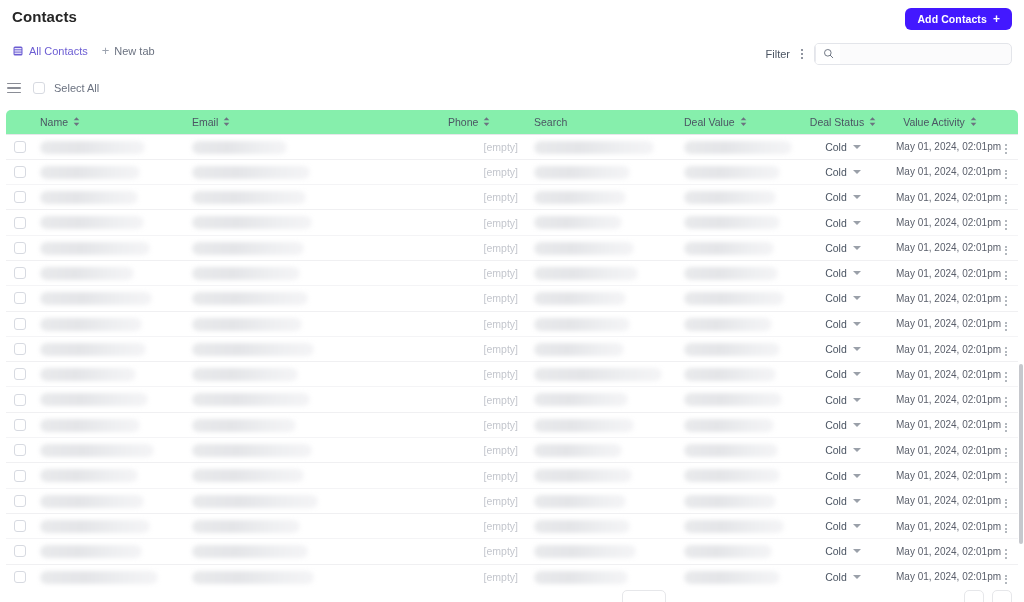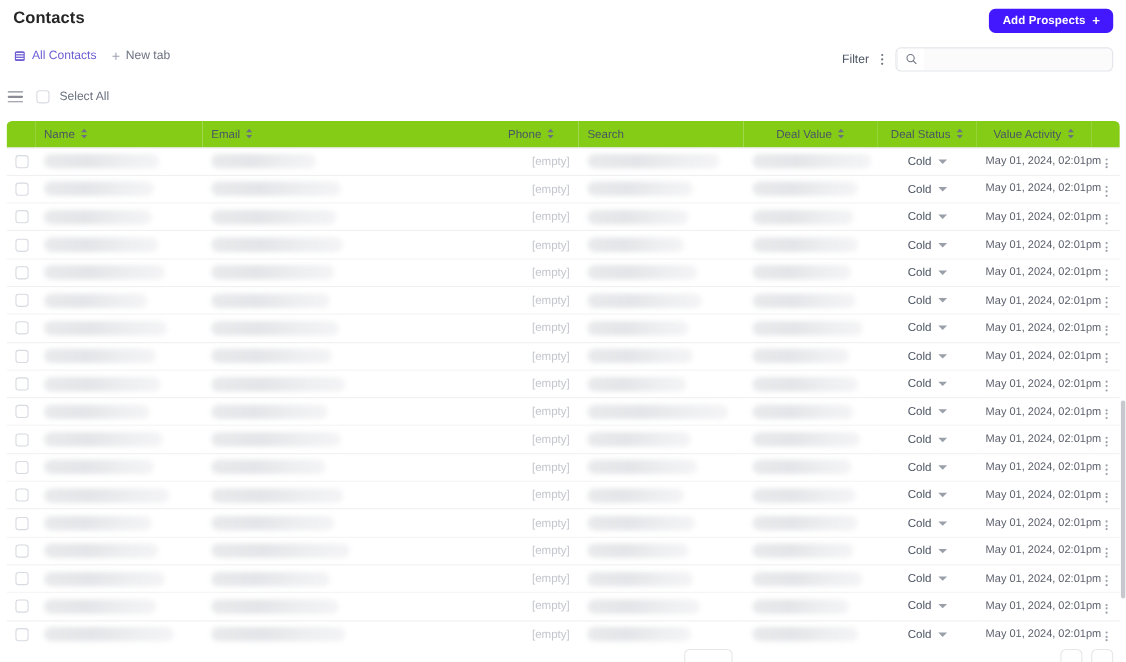--- a/index.html
+++ b/index.html
@@ -90,31 +90,31 @@
 
   
   .table-wrap {
     position: absolute; left: 6px; top: 110px;
     width: 1012px; height: 478px;
     overflow: hidden;
   }
   table.grid { border-collapse: collapse; width: 1012px; table-layout: fixed; }
 
   thead th {
-    background: #84cc16;
+    background: #86efac;
     height: 24px;
     font-size: 10.5px; font-weight: 400; color: #4b5563;
     padding: 0 8px; white-space: nowrap;
     border-bottom: 1px solid #e6e7ea;
   }
   thead th:first-child { border-top-left-radius: 5px; }
   thead th:last-child  { border-top-right-radius: 5px; }
   .th-inner { display: flex; align-items: center; gap: 5px; }
   .th-inner.l { justify-content: flex-start; }
-  .th-inner.r { justify-content: center; }
+  .th-inner.r { justify-content: flex-start; }
   .th-inner.c { justify-content: center; }
   .sort-ic { display:flex; flex-direction:column; gap:1px; line-height:0; cursor:pointer; }
 
   tbody tr { height: 25.3px; }
   tbody td {
     border-bottom: 1px solid #f0f0f2;
     font-size: 10.5px; color: #4b5563;
     padding: 0 8px; vertical-align: middle; white-space: nowrap;
   }
   tbody tr:nth-child(even) td { border-bottom-color: #f4f4f6; }
@@ -167,21 +167,21 @@
   .pager .spacer { flex: 0 0 282px; }
 </style>
 </head>
 <body>
 
 <div class="page">
 
   <div class="page-title">Contacts</div>
 
   <button class="add-btn">
-    <span>Add Prospects</span>
+    <span>Add Contacts</span>
     <span class="plus">+</span>
   </button>
 
   <div class="tabstrip">
     <div class="tab active">
       <span>
         <svg class="db-icon" viewBox="0 0 16 16" fill="none" xmlns="http://www.w3.org/2000/svg">
           <rect x="2" y="2" width="12" height="12" rx="2" fill="#6c5dd3"></rect>
           <rect x="3.4" y="4.2" width="9.2" height="1.5" fill="#ffffff"></rect>
           <rect x="3.4" y="7.2" width="9.2" height="1.5" fill="#ffffff"></rect>

